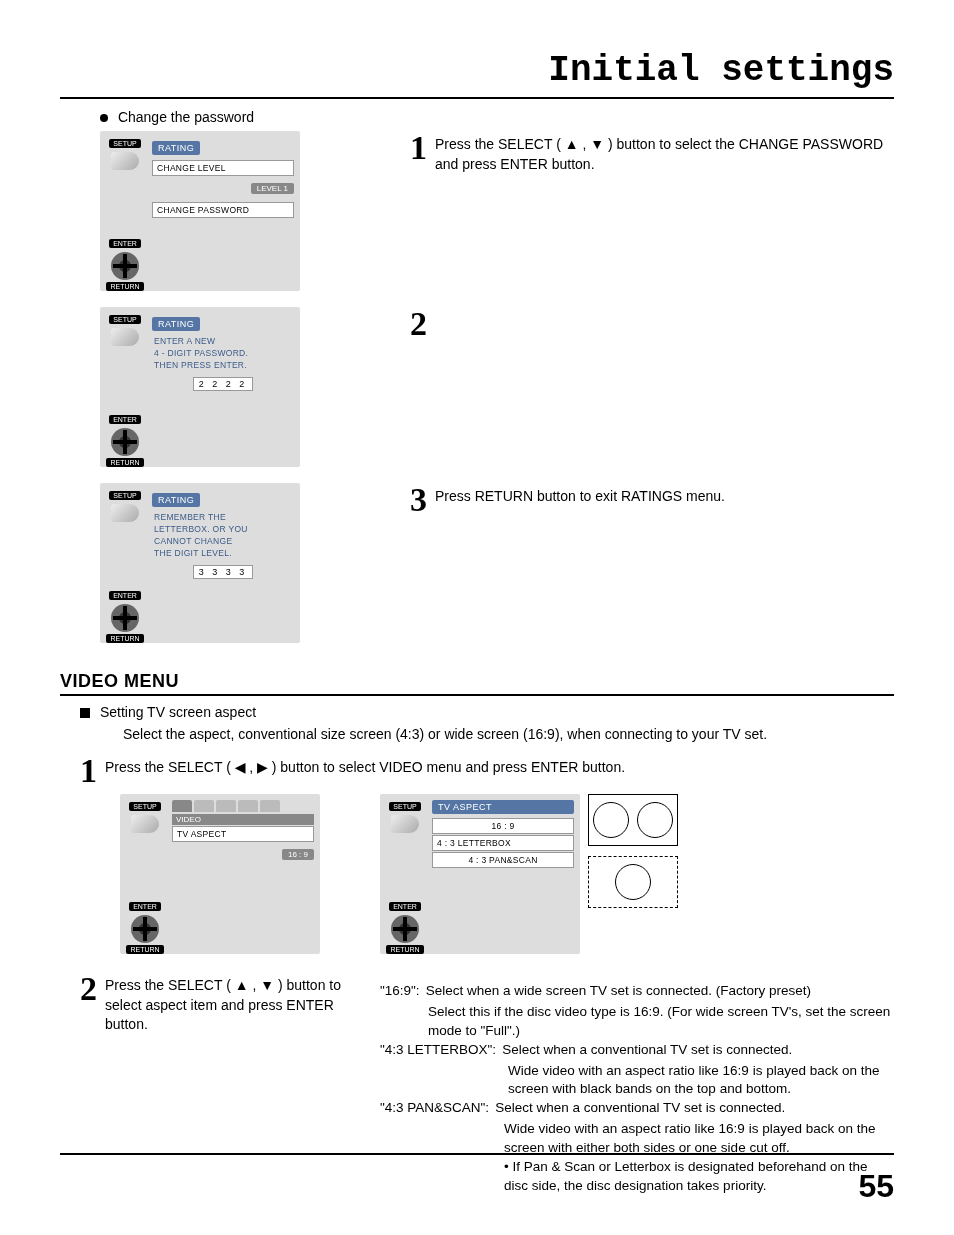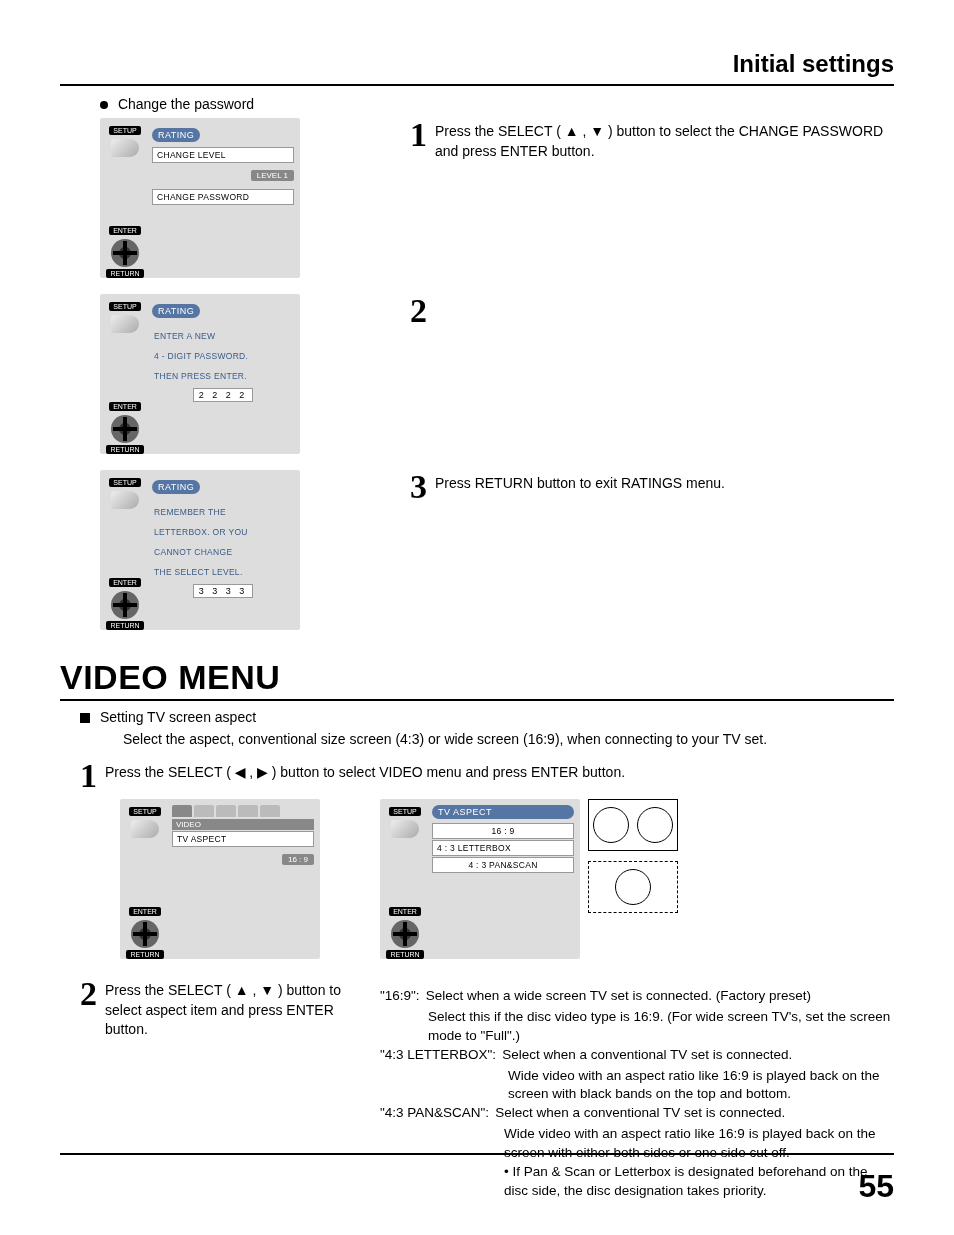--- a/index.html
+++ b/index.html
@@ -7,25 +7,26 @@
     font-family: Arial, Helvetica, sans-serif;
     background: #fff;
     width: 954px;
     height: 1235px;
     position: relative;
     padding: 50px 60px 40px 60px;
     color: #000;
   }
   .header-title {
     text-align: right;
-    font-size: 24px;
+    font-size: 36px;
     font-weight: bold;
     border-bottom: 2px solid #000;
     padding-bottom: 6px;
     margin-bottom: 10px;
+    font-family: Liberation Mono, monospace;
   }
   .sub-heading {
     font-size: 14px;
     font-weight: normal;
     margin-left: 40px;
     margin-bottom: 6px;
   }
   .bullet { display: inline-block; width: 8px; height: 8px; background: #000; border-radius: 50%; margin-right: 6px; vertical-align: middle; }
   .sq-bullet { display: inline-block; width: 10px; height: 10px; background: #000; margin-right: 6px; vertical-align: middle; }
 
@@ -81,43 +82,42 @@
   .osd-right {
     flex:1;
     padding: 6px 6px 6px 2px;
   }
   .osd-title {
     background: #5575a5;
     color: #fff;
     font-size: 9px;
     padding: 2px 6px;
     display: inline-block;
-    border-radius: 7px;
+    border-radius: 2px;
     margin-bottom: 4px;
     letter-spacing: 0.5px;
   }
   .osd-line {
     font-size: 8.5px;
     color: #3a5a88;
     padding: 1px 2px;
     letter-spacing: 0.3px;
-    margin-top: 8px;
   }
   .osd-line.k { color:#000; background:#fff; border:1px solid #999; display:block; margin:1px 0; padding:2px 4px;}
   .osd-badge {
     background:#888;color:#fff;font-size:8px;padding:1px 6px;border-radius:2px;
     display:inline-block;margin-top:2px;
   }
   .osd-input {
     background:#fff;border:1px solid #999;font-size:9px;letter-spacing:3px;
     text-align:center;width:60px;margin:6px auto 0;display:block;padding:1px 0;
   }
 
   .section-title {
-    font-size: 34px;
+    font-size: 18px;
     font-weight: bold;
     border-bottom: 2px solid #000;
     margin: 20px 0 8px 0;
     padding-bottom: 2px;
     letter-spacing: 0.5px;
   }
   .desc-line { font-size: 14px; margin-left: 63px; margin-bottom:12px; }
 
   .video-row { display:flex; align-items:flex-start; margin-left:0px; }
   .video-col1 { width: 310px; margin-left: 10px;}
@@ -215,21 +215,21 @@
         <div style="flex:1"></div>
         <span class="lbl">ENTER</span>
         <div class="dpad"></div>
         <span class="lbl">RETURN</span>
       </div>
       <div class="osd-right">
         <div class="osd-title">RATING</div>
         <div class="osd-line">REMEMBER THE</div>
         <div class="osd-line">LETTERBOX. OR YOU</div>
         <div class="osd-line">CANNOT CHANGE</div>
-        <div class="osd-line">THE SELECT LEVEL.</div>
+        <div class="osd-line">THE DIGIT LEVEL.</div>
         <span class="osd-input">3 3 3 3</span>
       </div>
     </div>
   </div>
   <div class="col-text">
     <span class="bignum">3</span>
     <div class="step-text">Press RETURN  button to exit RATINGS menu.</div>
   </div>
 </div>
 

